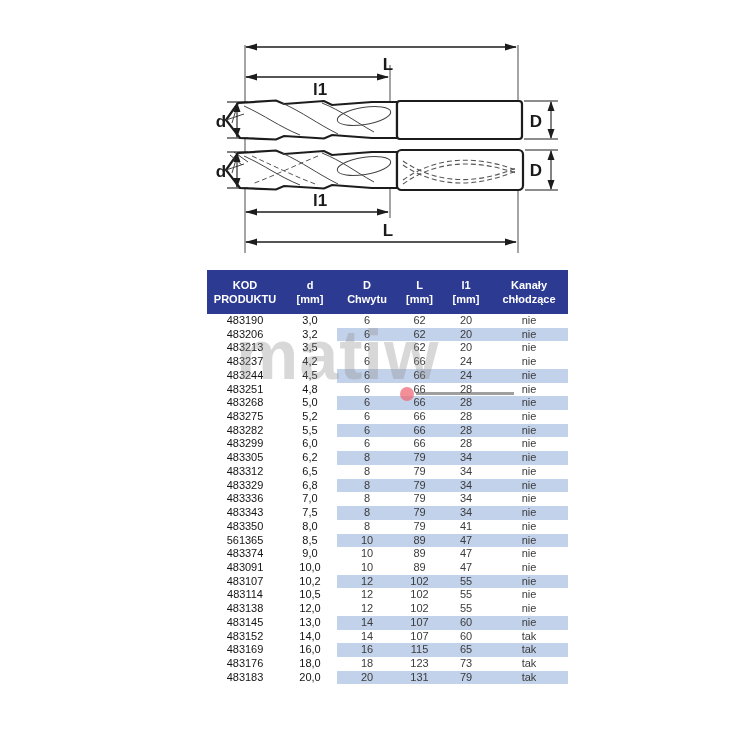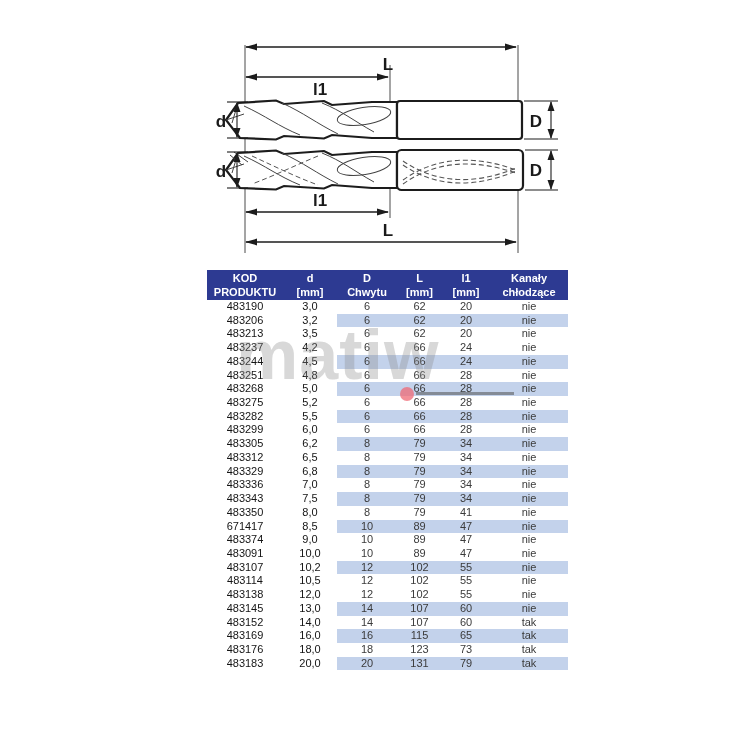--- a/index.html
+++ b/index.html
@@ -14,21 +14,21 @@
   
   #product-table{
     position:absolute;left:207px;top:270px;width:361px;z-index:1;
     border-collapse:collapse;table-layout:fixed;
   }
   #product-table th,#product-table td{
     padding:0;margin:0;text-align:center;white-space:nowrap;overflow:hidden;
   }
   #product-table thead th{
     background:var(--header-bg,#2d3a92);color:#ffffff;
-    font-size:11px;font-weight:bold;height:30px;vertical-align:middle;
+    font-size:11px;font-weight:bold;height:44px;vertical-align:middle;
   }
   #product-table thead th div{line-height:14px;}
   #product-table tbody td{font-size:11px;height:13.73px;line-height:13.7px;}
   td.col-bold{font-weight:normal;color:#141414;}
   td.col-reg{font-weight:normal;color:#3b3b3b;}
   td.striped{background:var(--stripe,#c3d2eb);}
   
   #watermark{
     position:absolute;left:236px;top:320px;z-index:3;pointer-events:none;
     font-size:70px;font-weight:bold;letter-spacing:1px;line-height:1;
@@ -321,21 +321,21 @@
       </tr>
       <tr>
         <td class="col-bold">483350</td>
         <td class="col-bold">8,0</td>
         <td class="col-reg">8</td>
         <td class="col-reg">79</td>
         <td class="col-reg">41</td>
         <td class="col-reg">nie</td>
       </tr>
       <tr>
-        <td class="col-bold">671417</td>
+        <td class="col-bold">561365</td>
         <td class="col-bold">8,5</td>
         <td class="col-reg striped">10</td>
         <td class="col-reg striped">89</td>
         <td class="col-reg striped">47</td>
         <td class="col-reg striped">nie</td>
       </tr>
       <tr>
         <td class="col-bold">483374</td>
         <td class="col-bold">9,0</td>
         <td class="col-reg">10</td>

